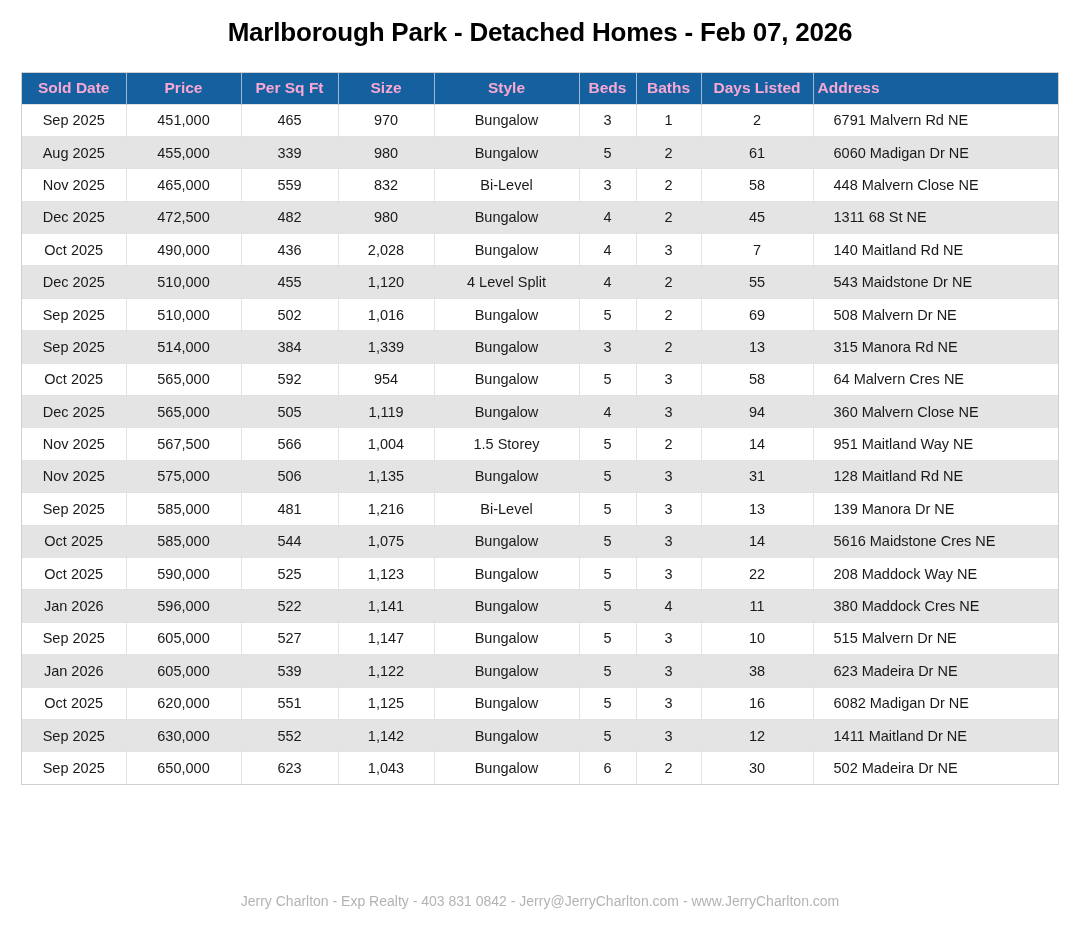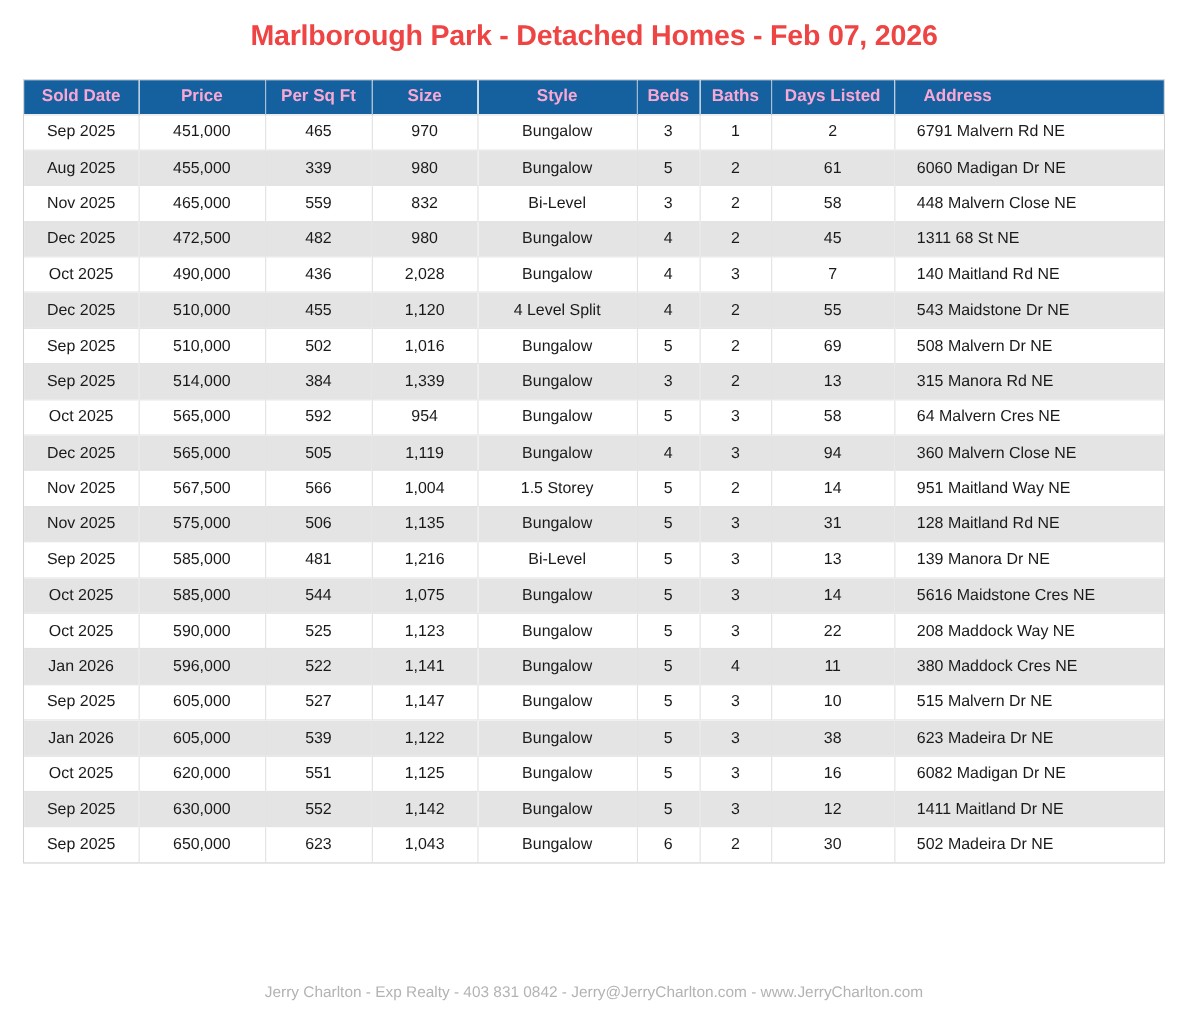--- a/index.html
+++ b/index.html
@@ -17,21 +17,21 @@
   .page {
     position: relative;
     width: 1080px;
     height: 933px;
     box-sizing: border-box;
   }
   .report-title {
     text-align: center;
     font-size: 26px;
     font-weight: bold;
-    color: #ef4444;
+    color: #000000;
     letter-spacing: -0.2px;
     padding-top: 16px;
     line-height: 32px;
   }
   .table-wrap {
     margin: 24px 21px 0 21px;
     border: 1px solid #d0d0d0;
     box-sizing: border-box;
   }
   table.sales {
@@ -51,21 +51,21 @@
     border-right: 1px solid #9fb9d2;
     box-sizing: border-box;
     white-space: nowrap;
     overflow: hidden;
   }
   table.sales thead th:last-child {
     border-right: none;
   }
   table.sales thead th.left {
     text-align: left;
-    padding-left: 26px;
+    padding-left: 4px;
   }
   table.sales tbody td {
     height: 32.4px;
     padding: 0 6px;
     text-align: center;
     border-right: 1px solid #e2e2e2;
     border-top: 1px solid #e2e2e2;
     box-sizing: border-box;
     white-space: nowrap;
     overflow: hidden;

